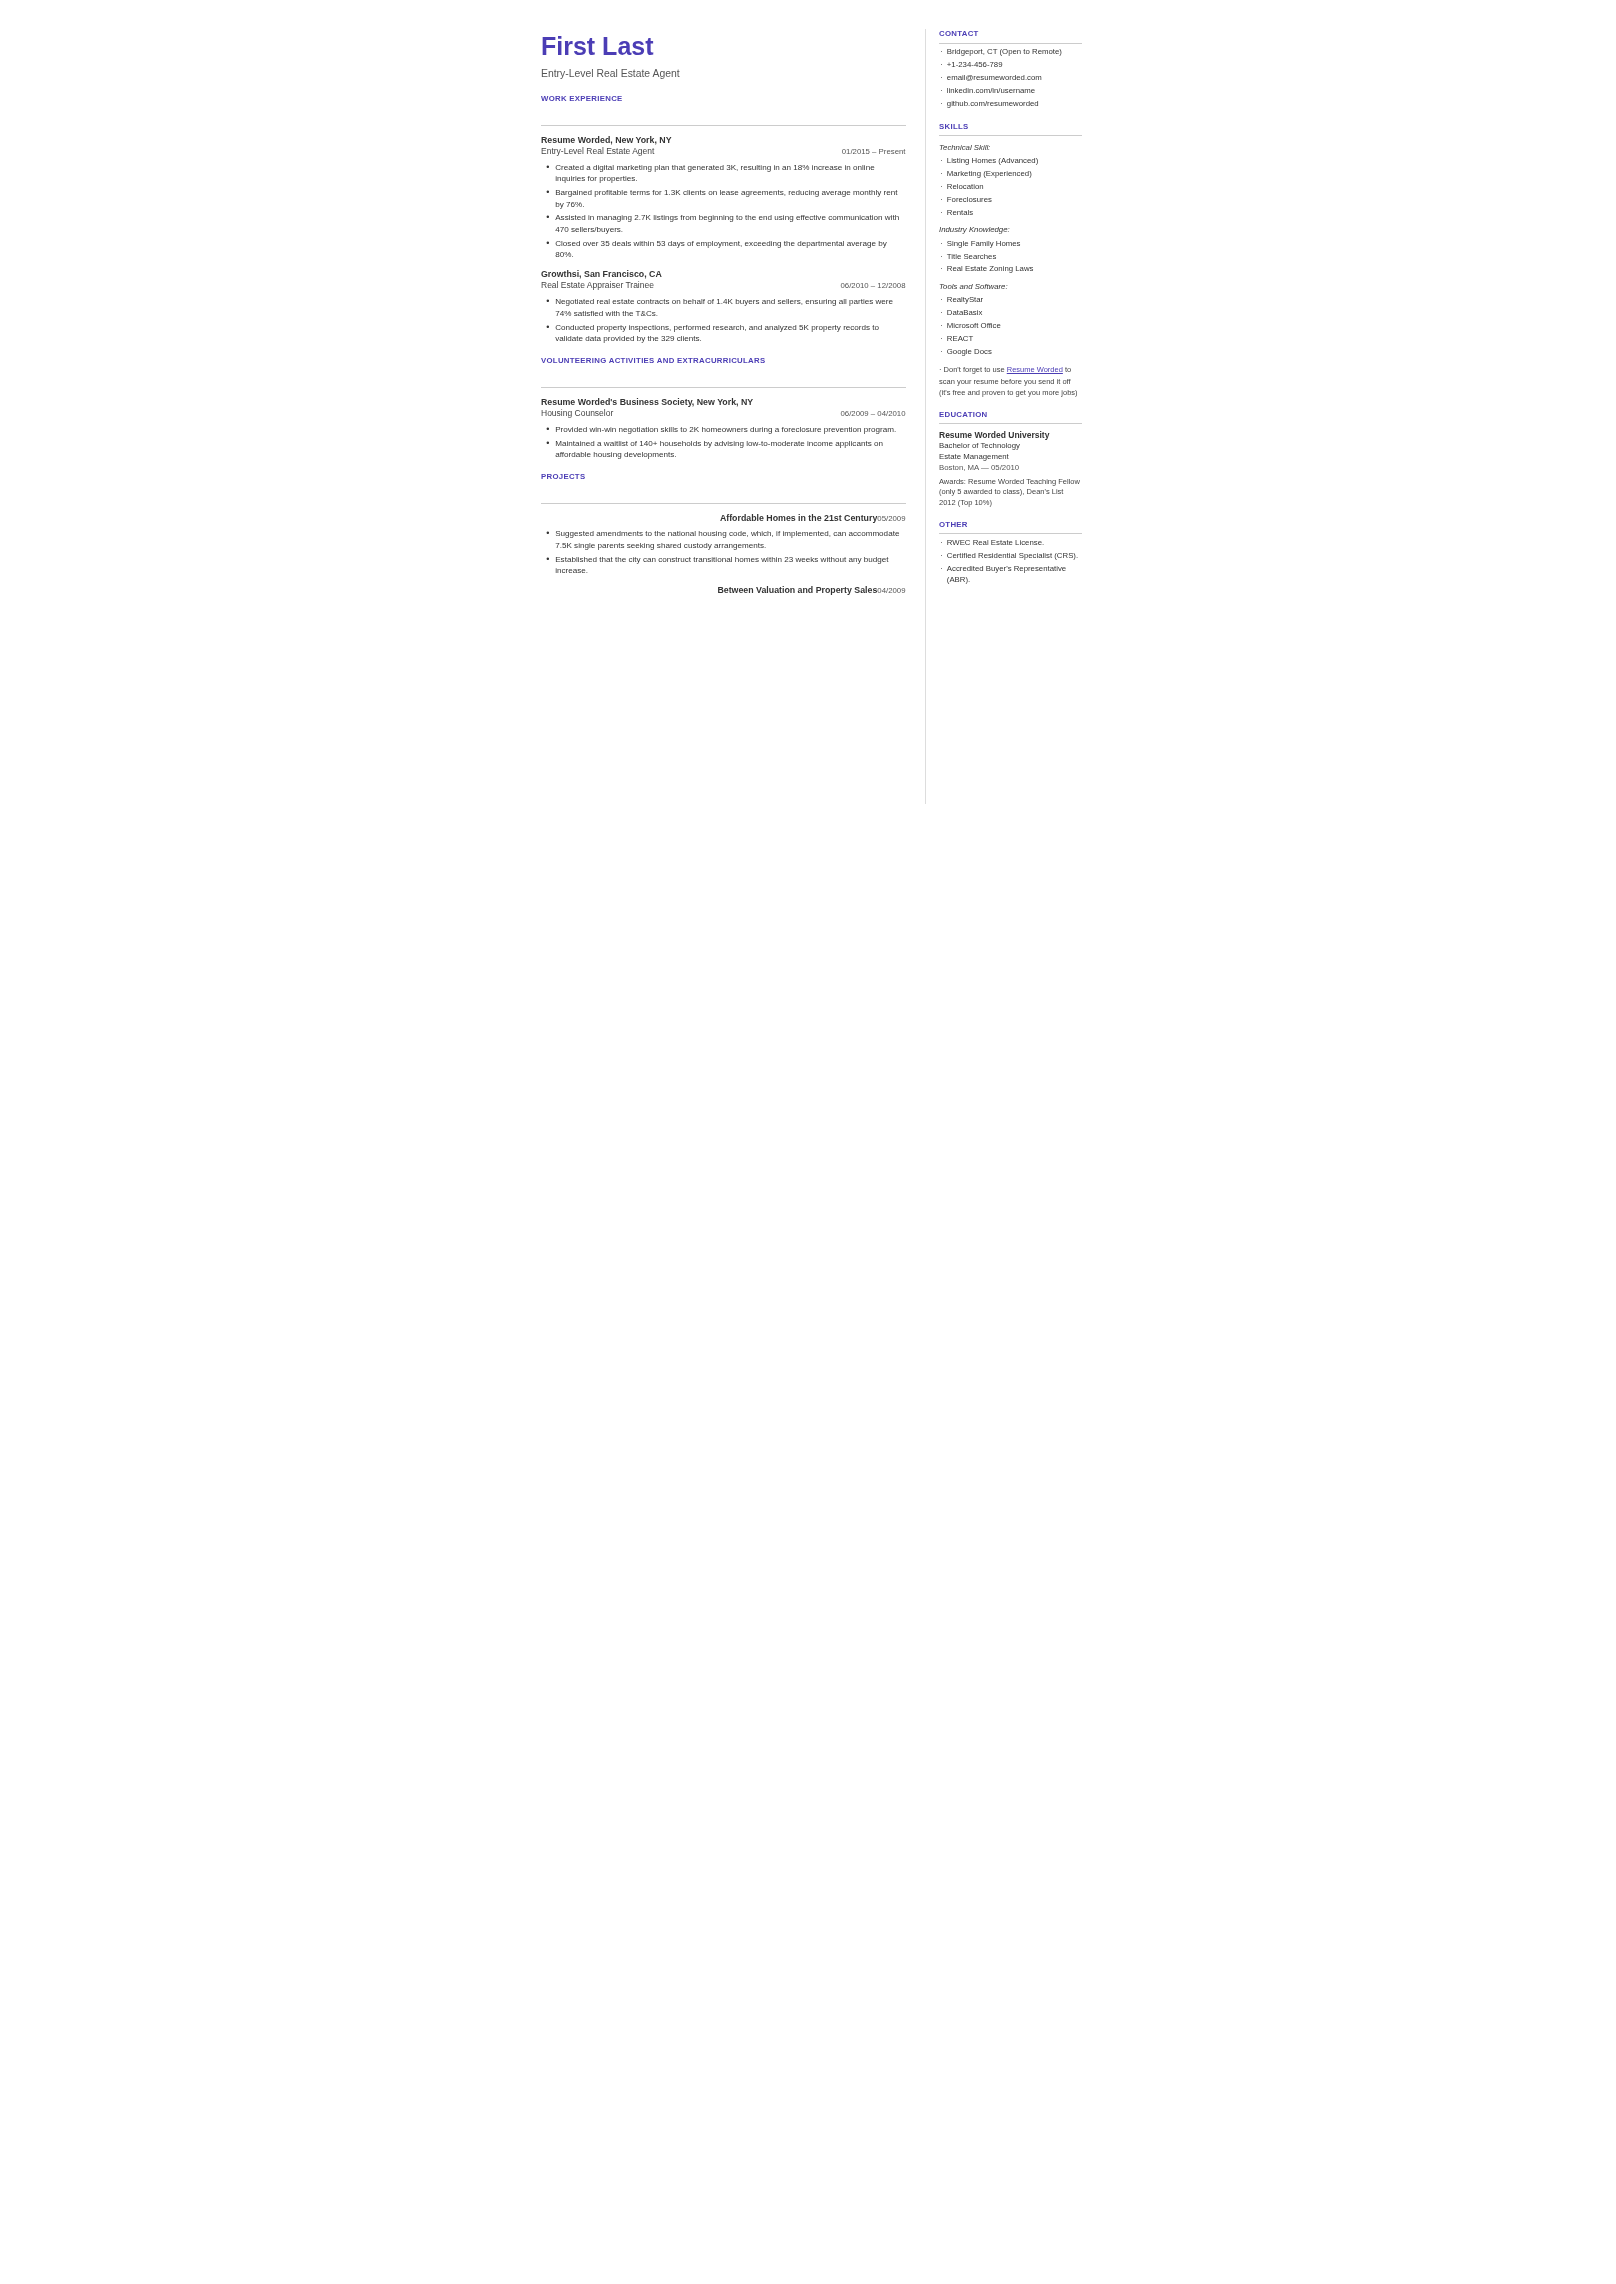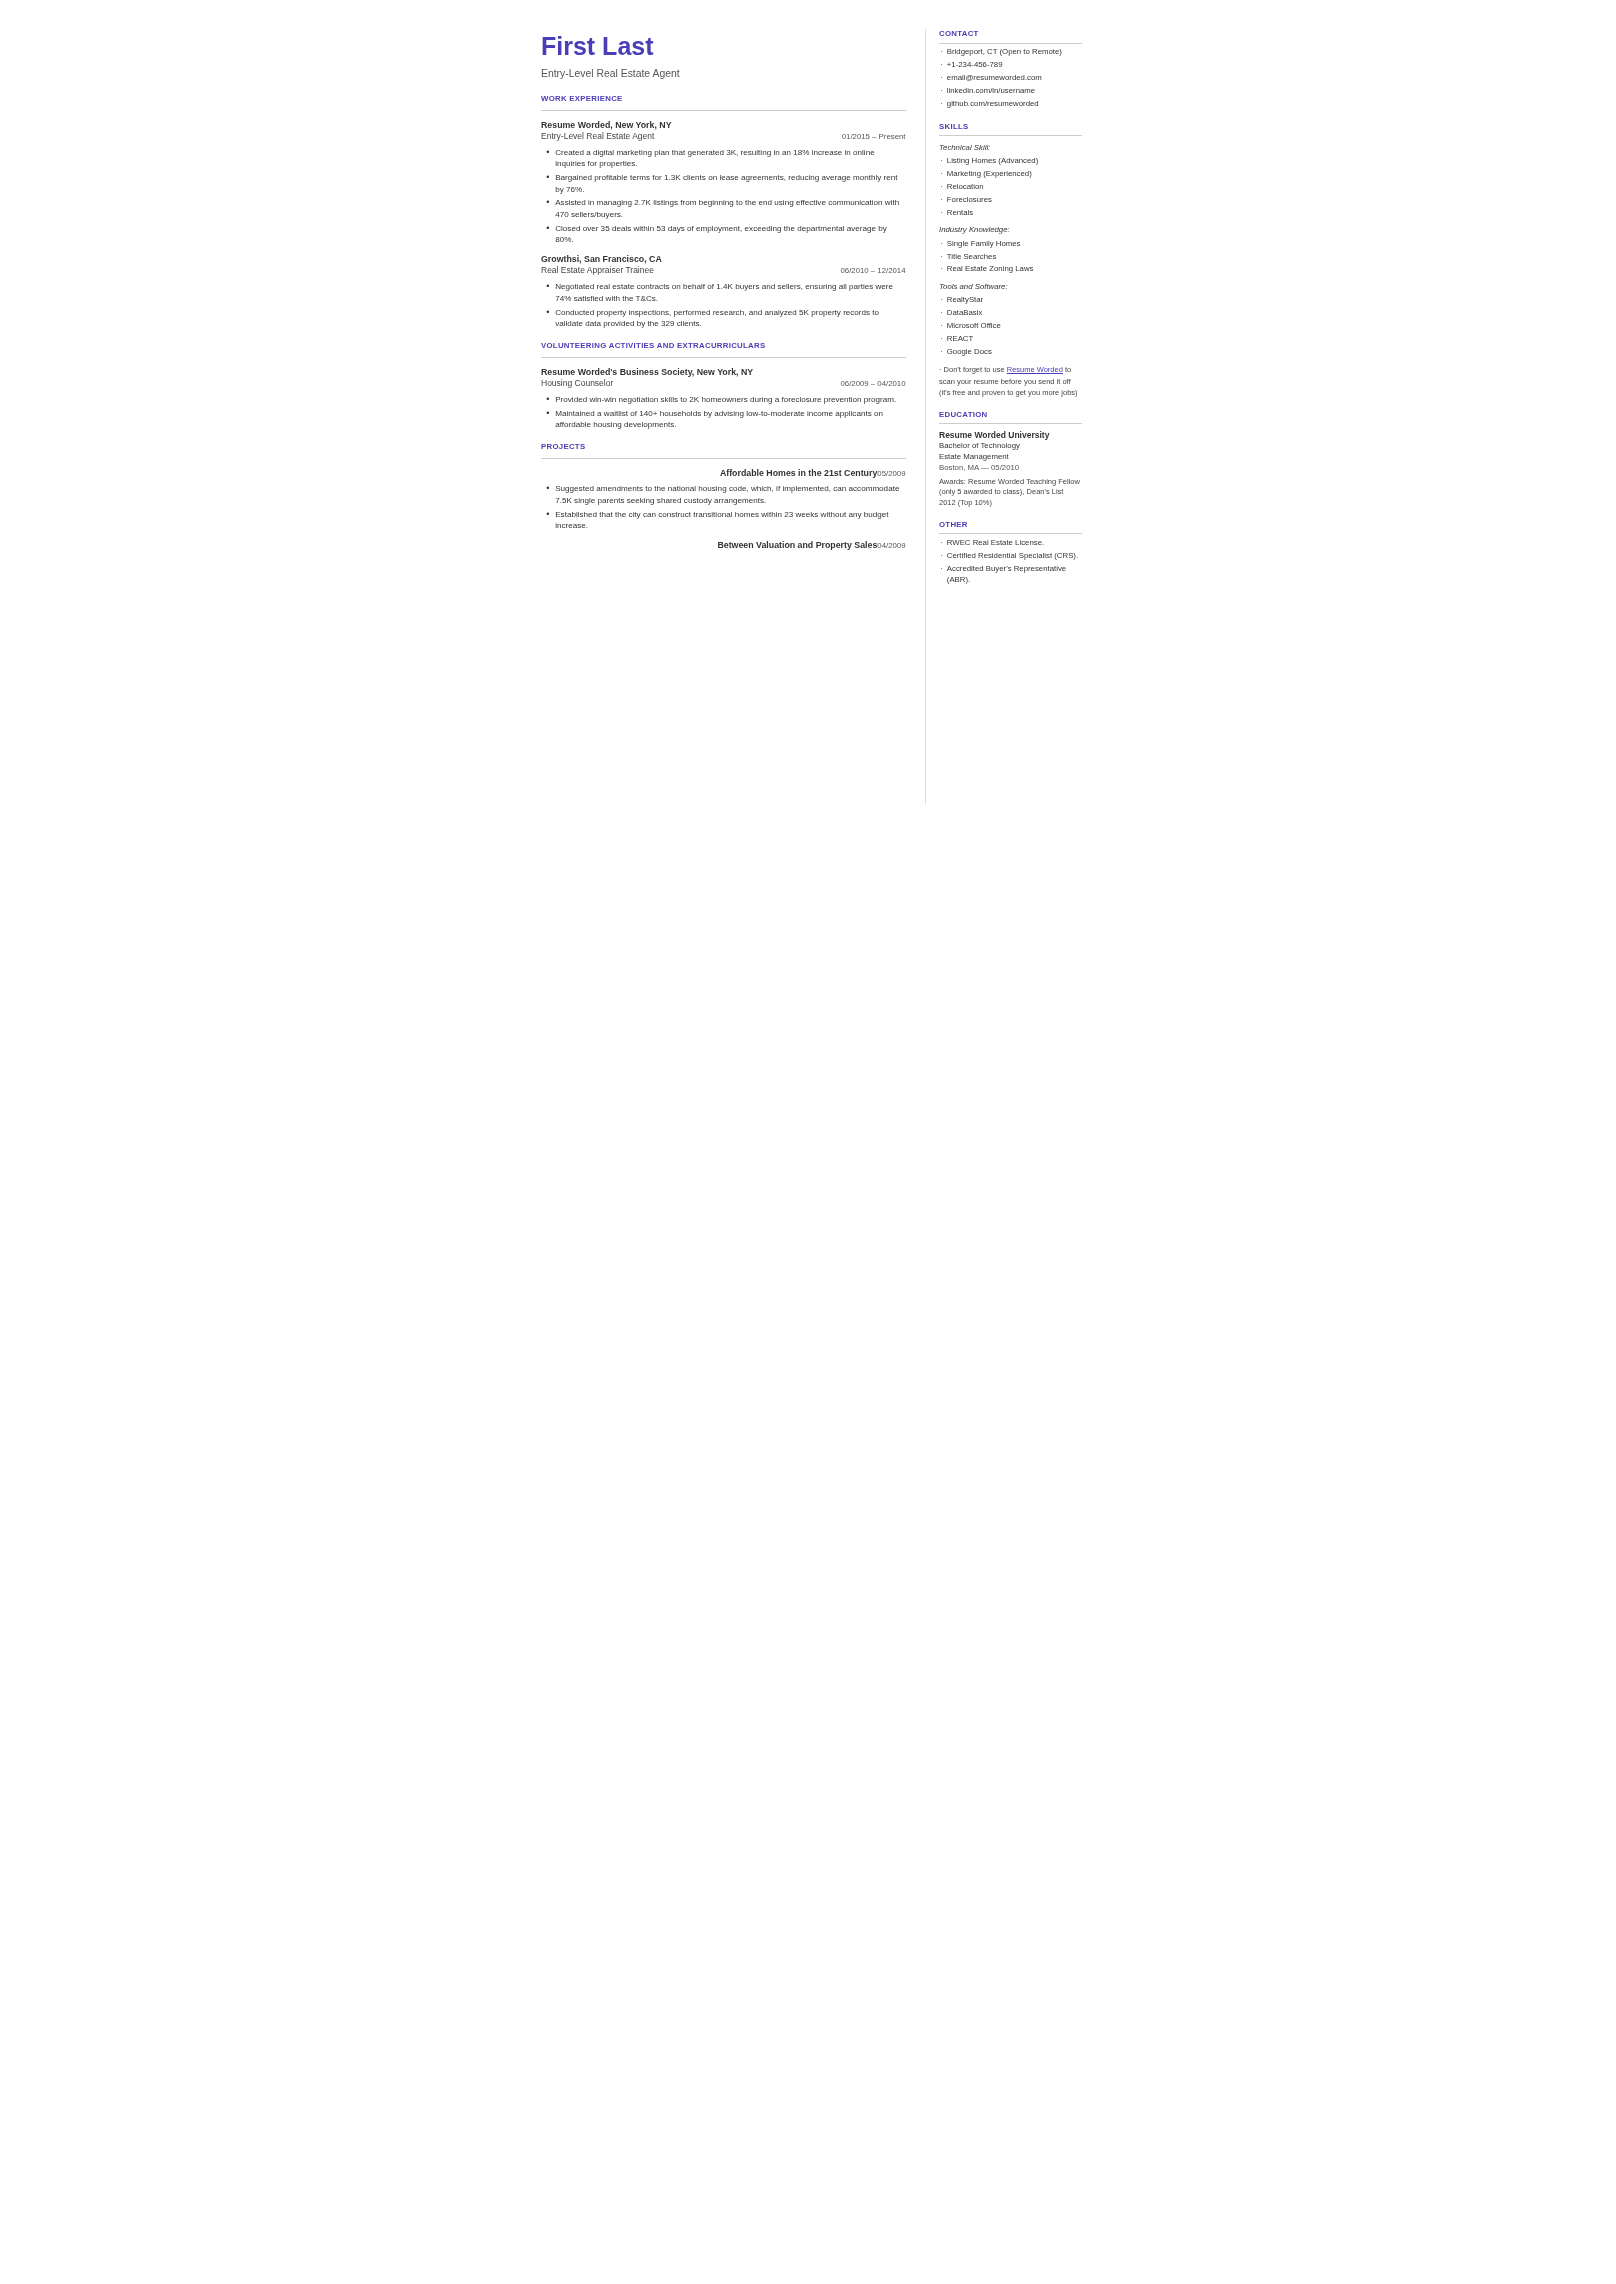--- a/index.html
+++ b/index.html
@@ -41,21 +41,21 @@
     }
     .section-heading {
       font-size: 7.8px;
       font-weight: bold;
       color: #4b3db5;
       letter-spacing: 0.3px;
       text-transform: uppercase;
       margin-bottom: 3.9px;
       margin-top: 11.7px;
       border-bottom: 0.7px solid #ccc;
-      padding-bottom: 5px;
+      padding-bottom: 20px;
     }
     .job-header {
       margin-bottom: 1.3px;
       margin-top: 7.8px;
     }
     .job-title-line {
       display: flex;
       justify-content: space-between;
       align-items: baseline;
     }
@@ -201,21 +201,21 @@
       <li>Assisted in managing 2.7K listings from beginning to the end using effective communication with 470 sellers/buyers.</li>
       <li>Closed over 35 deals within 53 days of employment, exceeding the departmental average by 80%.</li>
     </ul>
 
     <div class="job-header">
       <div class="job-title-line">
         <span class="job-company">Growthsi, San Francisco, CA</span>
       </div>
       <div class="job-title-line">
         <span class="job-role">Real Estate Appraiser Trainee</span>
-        <span class="job-dates">06/2010 – 12/2014</span>
+        <span class="job-dates">06/2010 – 12/2008</span>
       </div>
     </div>
     <ul class="bullets">
       <li>Negotiated real estate contracts on behalf of 1.4K buyers and sellers, ensuring all parties were 74% satisfied with the T&amp;Cs.</li>
       <li>Conducted property inspections, performed research, and analyzed 5K property records to validate data provided by the 329 clients.</li>
     </ul>
 
     <div class="section-heading">VOLUNTEERING ACTIVITIES AND EXTRACURRICULARS</div>
 
     <div class="job-header">

